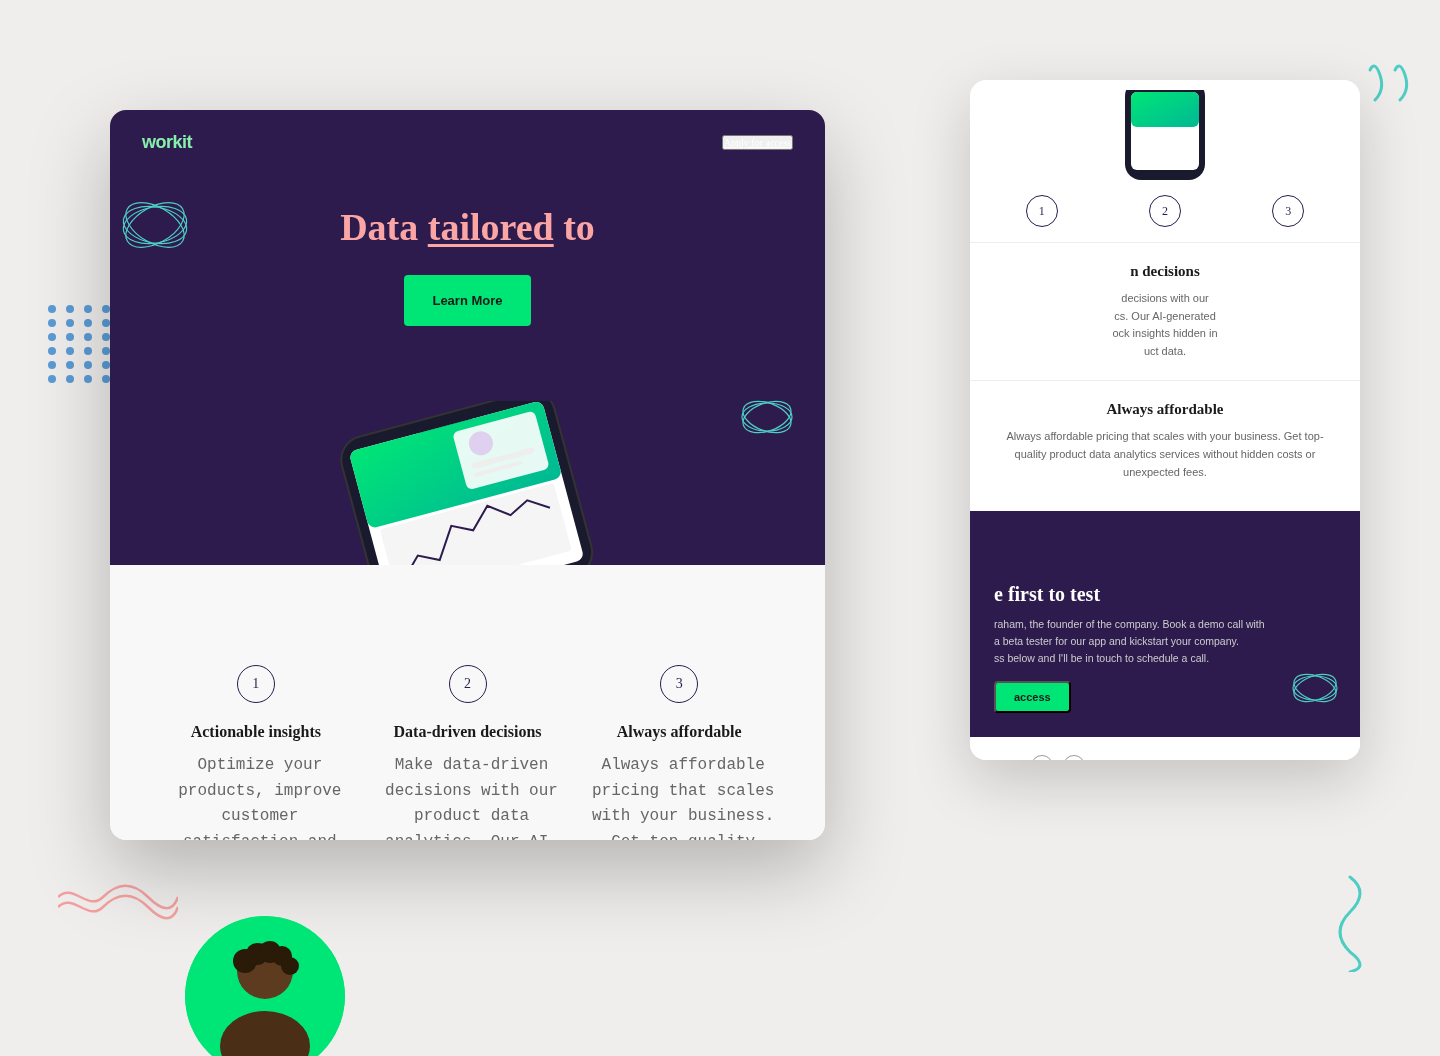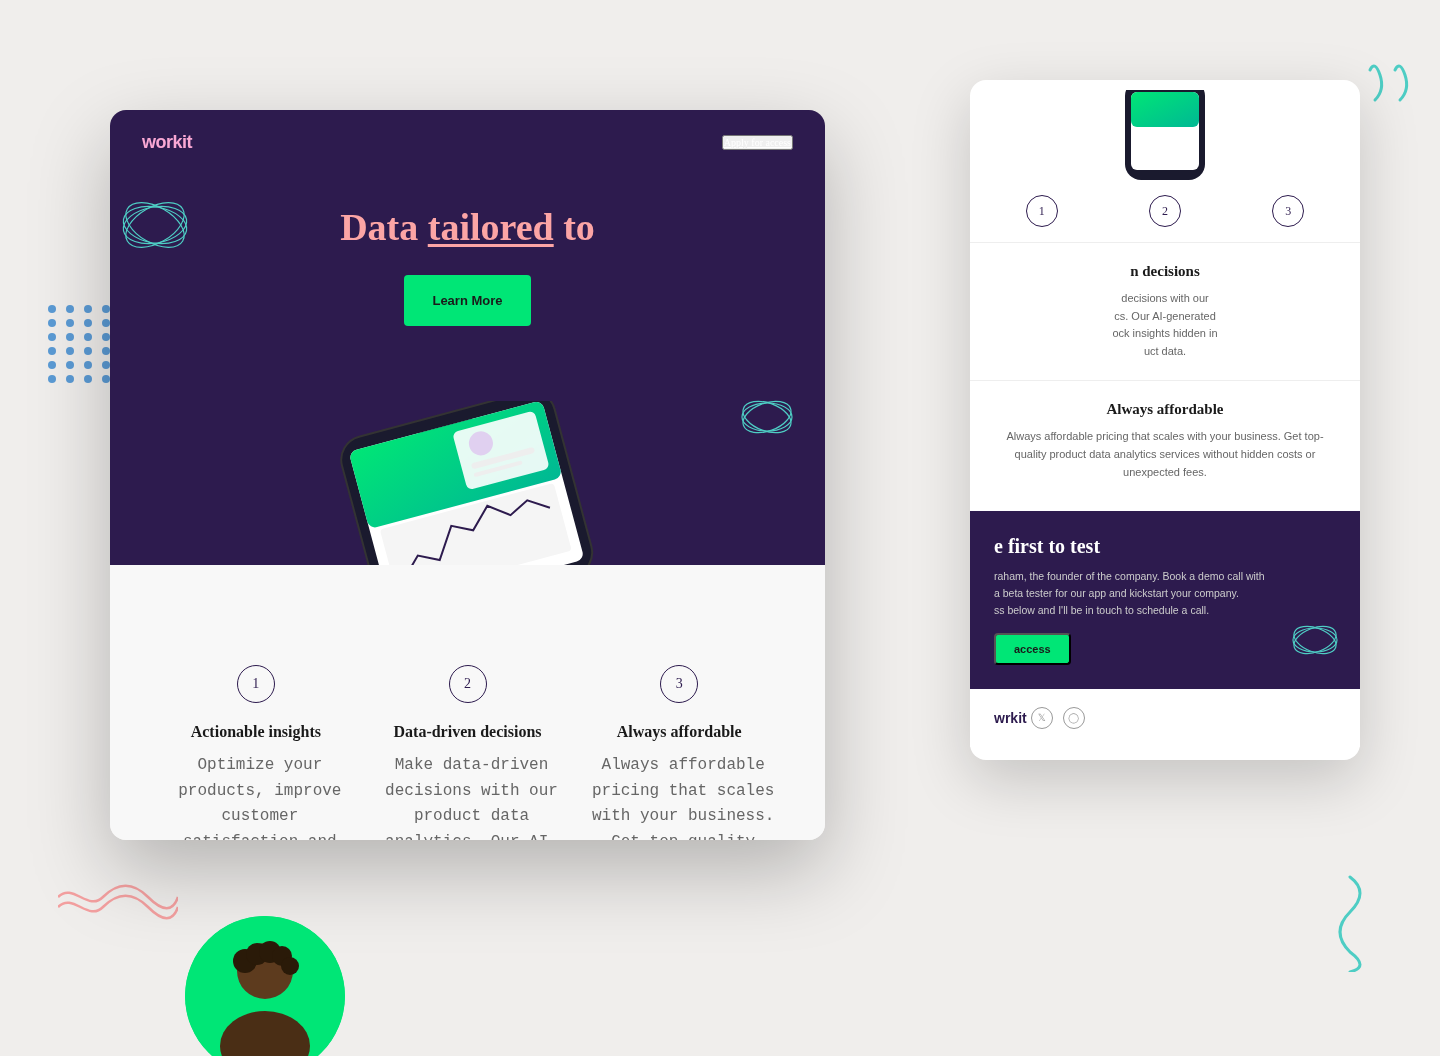--- a/index.html
+++ b/index.html
@@ -79,21 +79,21 @@
     
     .nav {
       display: flex;
       align-items: center;
       justify-content: space-between;
       padding: 22px 32px;
       position: relative;
       z-index: 5;
     }
     .logo {
-      color: #f9a8d4;
+      color: #86efac;
       font-family: sans-serif;
       font-size: 18px;
       font-weight: 600;
       letter-spacing: -0.5px;
       text-align: right;
     }
     .logo span {
       font-weight: 900;
     }
     .nav-cta {
@@ -270,20 +270,21 @@
       padding: 24px 24px;
       margin-top: 10px;
     }
 
     .sw-cta-title {
       color: white;
       font-family: Georgia, serif;
       font-size: 20px;
       font-weight: 700;
       margin-bottom: 10px;
+      margin-top: 48px;
     }
 
     .sw-cta-desc {
       color: #ccc;
       font-family: sans-serif;
       font-size: 10.5px;
       line-height: 1.6;
       margin-bottom: 14px;
     }
 

